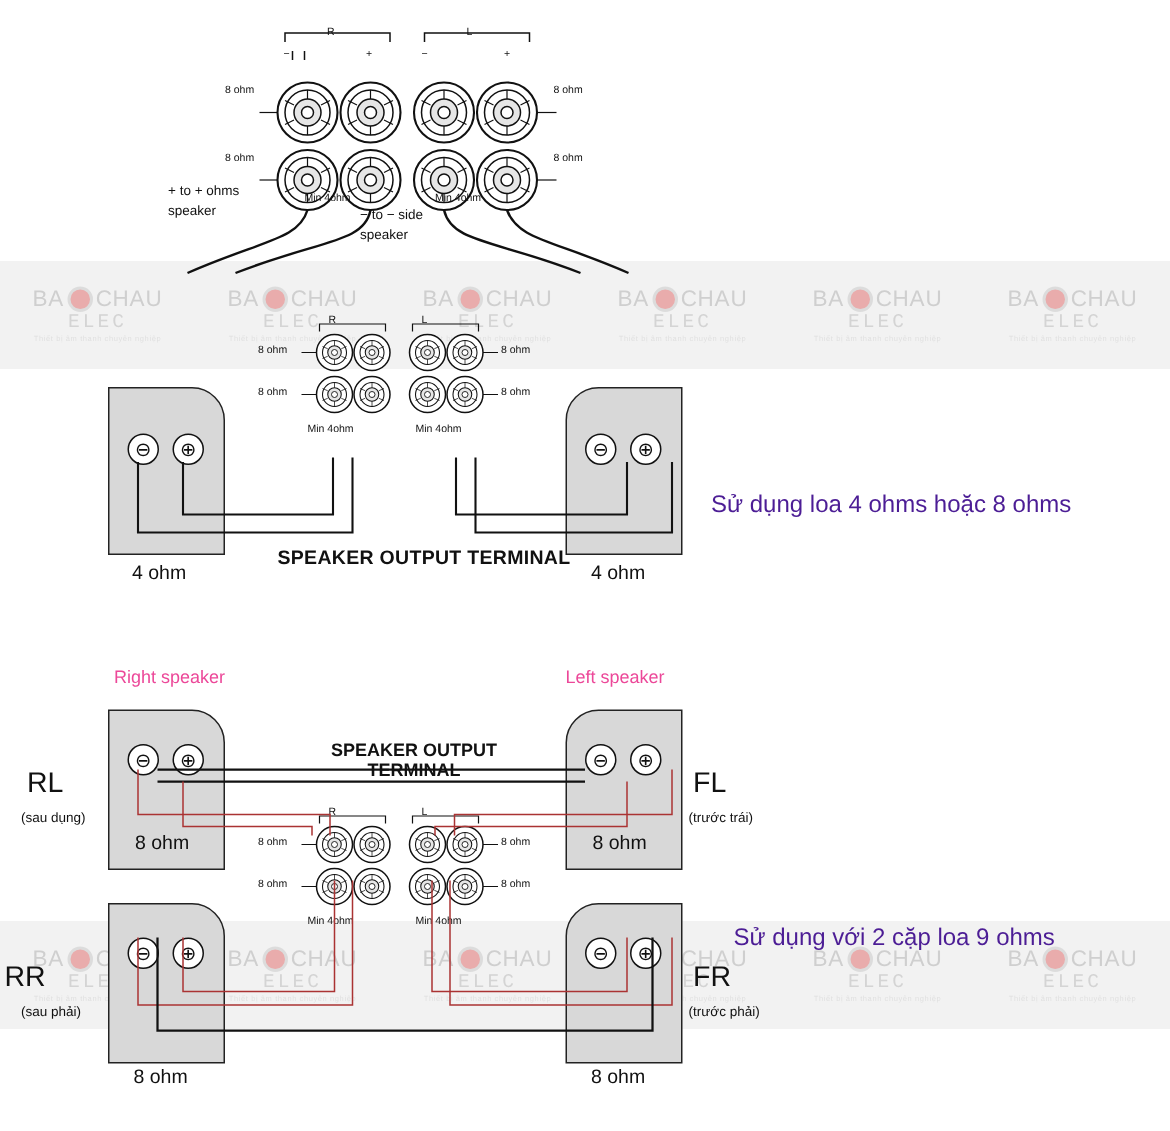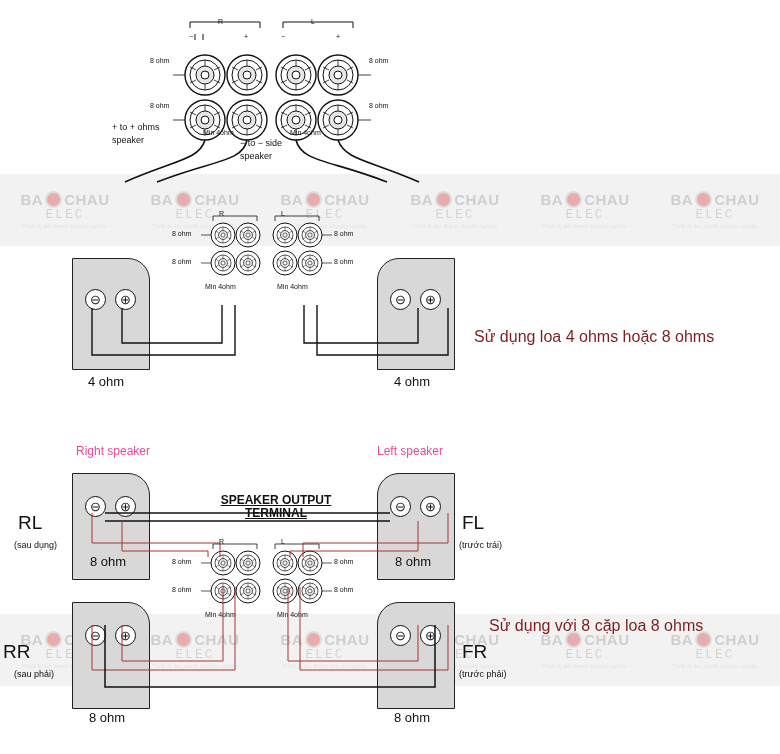--- a/index.html
+++ b/index.html
@@ -20,38 +20,38 @@
   .wm-row{
     position:absolute;left:0;top:0;width:780px;height:72px;
     display:flex;align-items:center;justify-content:space-around;
   }
   .wm{
     display:flex;flex-direction:column;align-items:center;
     opacity:.85;
   }
   .wm-main{
     display:flex;align-items:center;
-    font-size:15px;font-weight:bold;letter-spacing:.5px;
+    font-size:15px;font-weight:normal;letter-spacing:.5px;
     color:#c9c9c9;
     justify-content:center;
   }
   .wm-main .dot{
     width:13px;height:13px;border-radius:50%;
     background:#e8a0a0;border:2px solid #d9d9d9;
     margin:0 2px;display:inline-block;
   }
   .wm-sub{font-size:13px;color:#cfcfcf;letter-spacing:2px;margin-top:-1px;font-family:Liberation Mono, monospace;}
   .wm-tag{font-size:5px;color:#ddd;margin-top:1px;letter-spacing:.4px;}
 
   
   .tiny{font-size:7px;color:#111;}
   .small{font-size:9px;color:#111;}
   .lbl{font-size:12px;color:#ec4899;}
   .lbl-b{font-size:13px;color:#111;}
-  .red{color:#7f1d1d;font-size:16px;font-weight:normal;}
+  .red{color:#4c1d95;font-size:16px;font-weight:normal;}
   .big{font-size:19px;color:#111;}
   .ctr{text-align:center;}
 
   
   .amp{
     position:absolute;
     background:#d8d8d8;border:1px solid #222;
   }
   .amp.c-tl{border-top-left-radius:22px;}
   .amp.c-tr{border-top-right-radius:22px;}
@@ -431,20 +431,21 @@
 
         <path d="M358,58 L358,93 L244,93 L244,55"></path>
 
         <path d="M388,58 L388,105 L257,105 L257,55"></path>
       </g>
     </svg>
   </div>
 
   <div class="abs lbl-b" style="left:88px;top:374px;">4 ohm</div>
   <div class="abs lbl-b" style="left:394px;top:374px;">4 ohm</div>
+  <div class="abs" style="left:185px;top:364px;font-size:13px;font-weight:bold;letter-spacing:.2px;">SPEAKER OUTPUT  TERMINAL</div>
   <div class="abs red" style="left:474px;top:328px;">Sử dụng loa 4 ohms hoặc 8 ohms</div>
 
   <div class="abs lbl" style="left:76px;top:444px;">Right speaker</div>
   <div class="abs lbl" style="left:377px;top:444px;">Left speaker</div>
 
   <div class="abs" style="left:195px;top:536px;width:160px;height:90px;">
     <svg width="160" height="90" viewBox="0 0 160 90">
       <g stroke="#111" stroke-width=".8" fill="none">
         <path d="M18,13 L18,8 L62,8 L62,13"></path>
         <path d="M80,13 L80,8 L124,8 L124,13"></path>
@@ -530,21 +531,21 @@
   </div>
   <div class="abs tiny" style="left:219px;top:538px;">R</div>
   <div class="abs tiny" style="left:281px;top:538px;">L</div>
   <div class="abs tiny" style="left:172px;top:558px;">8 ohm</div>
   <div class="abs tiny" style="left:334px;top:558px;">8 ohm</div>
   <div class="abs tiny" style="left:172px;top:586px;">8 ohm</div>
   <div class="abs tiny" style="left:334px;top:586px;">8 ohm</div>
   <div class="abs tiny" style="left:205px;top:611px;">Min 4ohm</div>
   <div class="abs tiny" style="left:277px;top:611px;">Min 4ohm</div>
 
-  <div class="abs ctr" style="left:196px;top:494px;width:160px;font-size:12px;font-weight:bold;line-height:13px;text-decoration:underline;">
+  <div class="abs ctr" style="left:196px;top:494px;width:160px;font-size:12px;font-weight:bold;line-height:13px;">
     <div>SPEAKER OUTPUT</div>
     <div>TERMINAL</div>
   </div>
 
   <div class="amp c-tr" style="left:72px;top:473px;width:76px;height:105px;">
     <div class="term" style="left:12px;top:22px;">⊖</div>
     <div class="term" style="left:42px;top:22px;">⊕</div>
     <div class="abs lbl-b" style="left:17px;top:80px;">8 ohm</div>
   </div>
   <div class="amp c-tl" style="left:377px;top:473px;width:76px;height:105px;">
@@ -596,15 +597,15 @@
 
   <div class="abs big" style="left:462px;top:512px;">FL</div>
   <div class="abs small" style="left:459px;top:540px;">(trước trái)</div>
 
   <div class="abs big" style="left:3px;top:641px;">RR</div>
   <div class="abs small" style="left:14px;top:669px;">(sau phải)</div>
 
   <div class="abs big" style="left:462px;top:641px;">FR</div>
   <div class="abs small" style="left:459px;top:669px;">(trước phải)</div>
 
-  <div class="abs red" style="left:489px;top:617px;">Sử dụng với 8 cặp loa 8 ohms</div>
+  <div class="abs red" style="left:489px;top:617px;">Sử dụng với 2 cặp loa 9 ohms</div>
 
 </div>
 
 </body></html>

